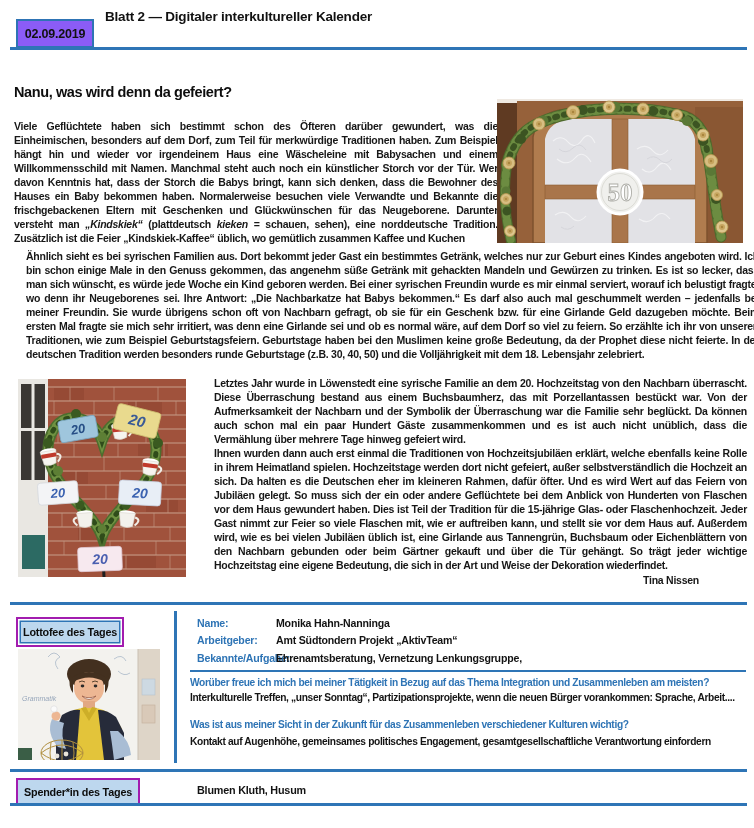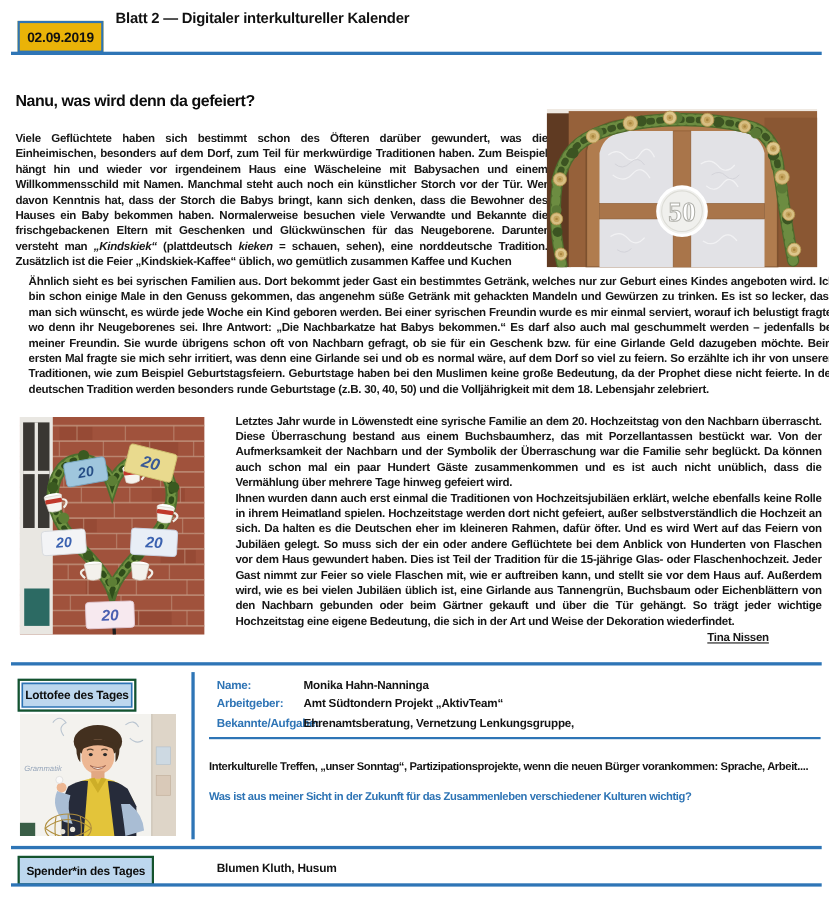--- a/index.html
+++ b/index.html
@@ -3,21 +3,21 @@
 <meta charset="utf-8">
 <style>
   html,body{margin:0;padding:0;background:#ffffff;}
   .page{
     position:relative;width:754px;height:828px;background:#ffffff;overflow:hidden;
     font-family:"Liberation Sans","DejaVu Sans",sans-serif;color:#161616;
   }
   
   .date-box{
     position:absolute;left:16px;top:19px;width:74px;height:25px;
-    background:#eab308;border:2px solid #2E74B5;
+    background:#8b5cf6;border:2px solid #2E74B5;
     display:flex;align-items:center;justify-content:center;
     font-size:12.5px;font-weight:700;letter-spacing:-0.2px;color:#111;
   }
   .hdr-title{
     position:absolute;left:105px;top:9px;font-size:13.5px;font-weight:700;letter-spacing:-0.2px;color:#111;
   }
   .hline{position:absolute;left:10px;width:737px;height:2.5px;background:#2E75B6;}
   .line-1{top:47px;}
   .line-2{top:602px;}
   .line-3{top:769px;}
@@ -28,30 +28,30 @@
     font-size:14.5px;font-weight:700;letter-spacing:-0.4px;color:#0d0d0d;
   }
   .body-par{
     position:absolute;margin:0;font-size:10.5px;font-weight:700;letter-spacing:-0.25px;
     line-height:14px;text-align:justify;color:#171717;
   }
   .para-1{left:14px;top:107px;width:484px;margin-top:12px;}
   .para-2{left:26px;top:249px;width:733px;}
   .para-3{left:214px;top:376px;width:533px;}
   .it{font-style:italic;}
-  .byline{display:block;text-align:right;padding-right:48px;margin-top:1px;font-weight:700;text-decoration:underline;}
+  .byline{display:block;text-align:right;padding-right:48px;margin-top:1px;font-weight:700;}
   
   .photo{position:absolute;display:block;}
   .door-img{left:497px;top:99px;}
   .heart-img{left:18px;top:379px;}
   .lotto-photo{left:18px;top:649px;}
   
   .vline{position:absolute;left:174px;top:611px;width:2.5px;height:152px;background:#2E75B6;}
   .tag-box{
-    position:absolute;background:#BDD7EE;border:2px solid #14532d;
+    position:absolute;background:#BDD7EE;border:2px solid #a21caf;
     box-shadow:inset 0 0 0 1.5px #ffffff, inset 0 0 0 3px #2E74B5;
     display:flex;align-items:center;justify-content:center;
     font-size:10.8px;font-weight:700;letter-spacing:-0.2px;color:#0d0d0d;
   }
   .lotto-box{left:16px;top:617px;width:104px;height:26px;}
   .spender-box{left:16px;top:778px;width:120px;height:23px;box-shadow:none;}
   .fields{position:absolute;left:197px;top:615px;width:549px;}
   .field-row{display:flex;line-height:17.3px;font-size:10.6px;font-weight:700;letter-spacing:-0.2px;}
   .flabel{width:79px;color:#2E74B5;flex:none;}
   .fvalue{color:#131313;}
@@ -366,22 +366,24 @@
       <span class="flabel">Arbeitgeber:</span>
       <span class="fvalue">Amt Südtondern Projekt „AktivTeam“</span>
     </div>
     <div class="field-row">
       <span class="flabel">Bekannte/Aufgabe:</span>
       <span class="fvalue">Ehrenamtsberatung, Vernetzung Lenkungsgruppe,</span>
     </div>
   </div>
   <div class="fields-line"></div>
 
+  <p class="qa question q-1">Worüber freue ich mich bei meiner Tätigkeit in Bezug auf das Thema Integration und Zusammenleben am meisten?</p>
   <p class="qa answer a-1">Interkulturelle Treffen, „unser Sonntag“, Partizipationsprojekte, wenn die neuen Bürger vorankommen: Sprache, Arbeit....</p>
   <p class="qa question q-2">Was ist aus meiner Sicht in der Zukunft für das Zusammenleben verschiedener Kulturen wichtig?</p>
+  <p class="qa answer a-2">Kontakt auf Augenhöhe, gemeinsames politisches Engagement, gesamtgesellschaftliche Verantwortung einfordern</p>
 
   <div class="hline line-3"></div>
 
   <div class="tag-box spender-box">
     <span>Spender*in des Tages</span>
   </div>
   <div class="spender-value">Blumen Kluth, Husum</div>
 
   <div class="hline line-4"></div>
 

